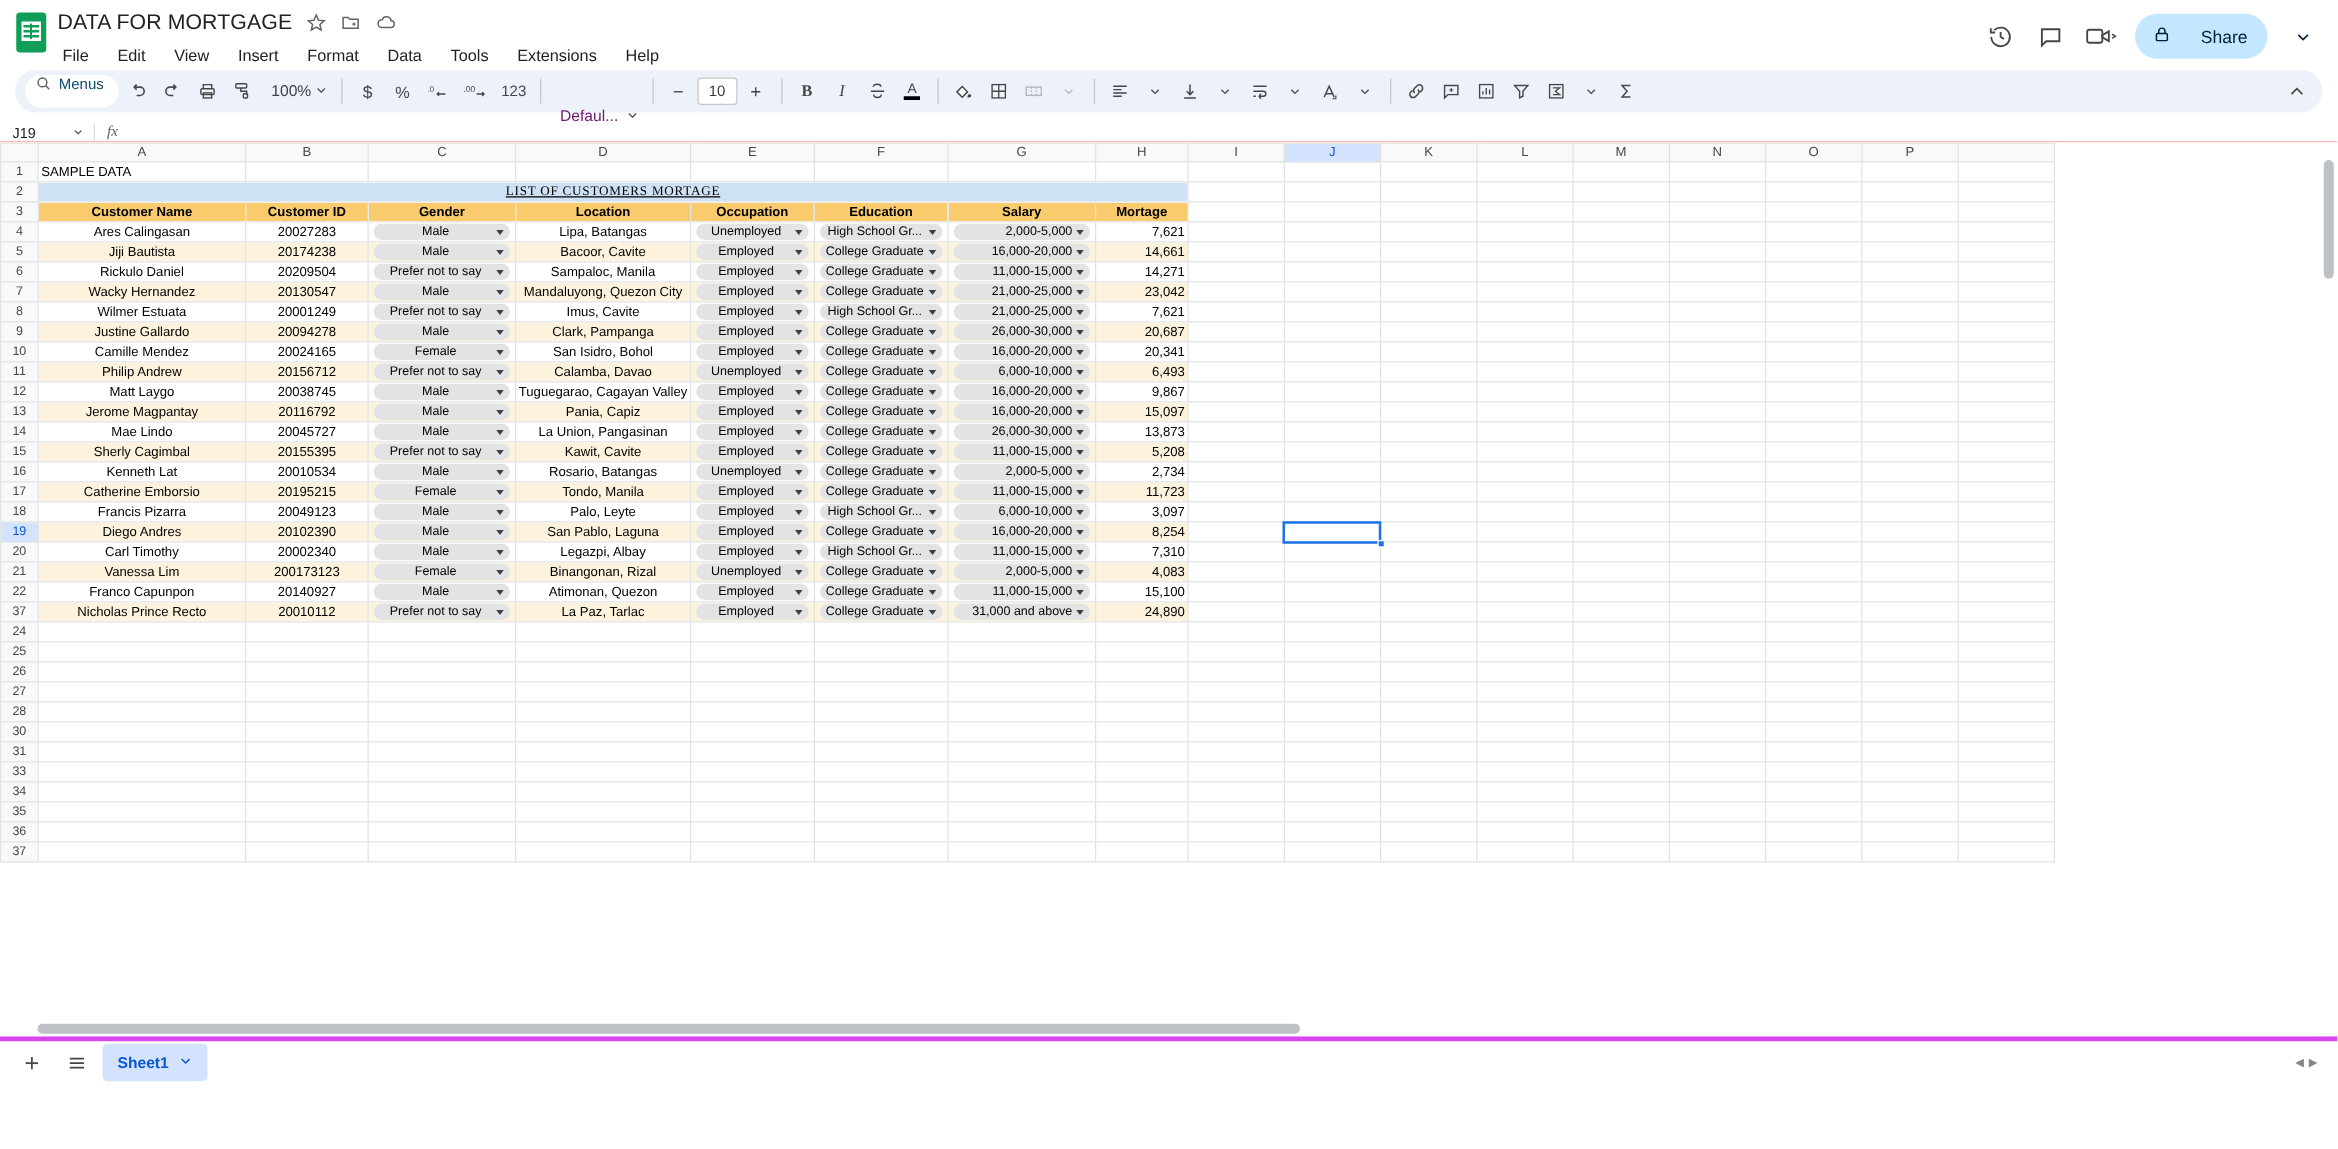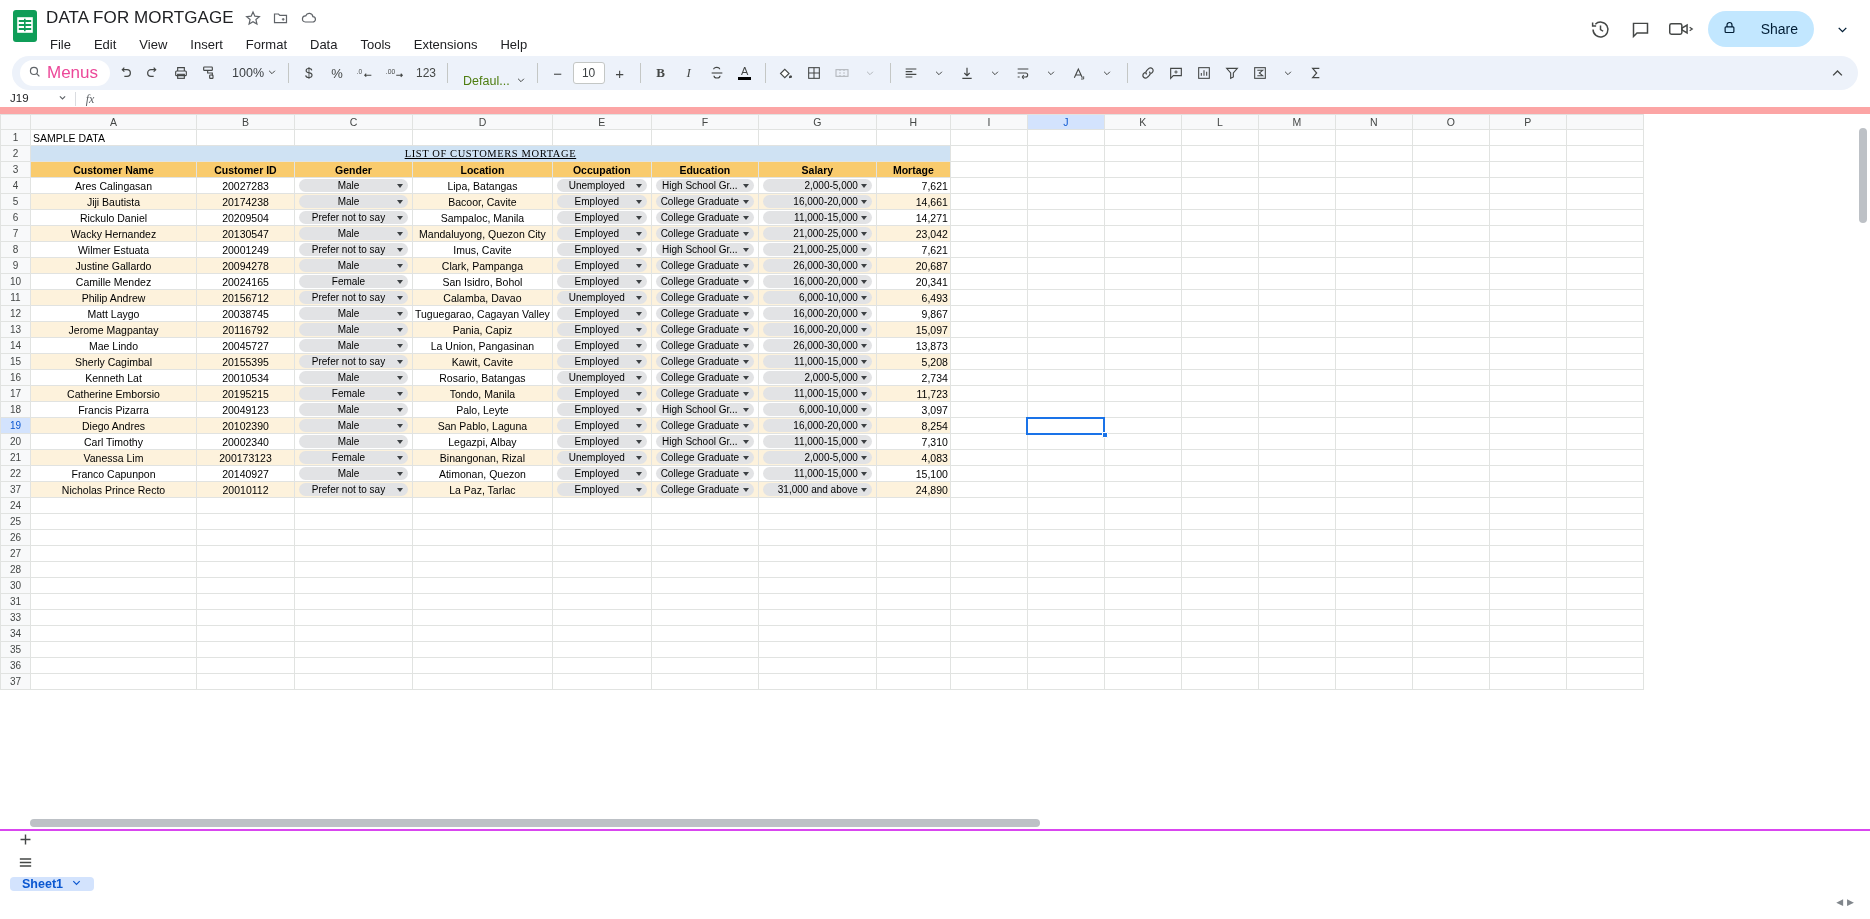--- a/index.html
+++ b/index.html
@@ -23,35 +23,35 @@
   .share-caret { width:28px; height:36px; display:flex; align-items:center; justify-content:center;
     color:#001d35; cursor:pointer; }
 
   
   .toolbar-shell { height:38px; padding:0 12px; display:flex; align-items:center; }
   .toolbar { background:#edf2fa; border-radius:20px; height:34px; flex:1; display:flex;
     align-items:center; padding:0 8px; gap:2px; }
   .tb-btn { height:26px; min-width:26px; padding:0 4px; display:flex; align-items:center;
     justify-content:center; border-radius:4px; color:#444746; font-size:12px; cursor:pointer; }
   .menus-pill { background:#fff; border-radius:14px; height:26px; padding:0 12px 0 8px;
-    display:flex; align-items:center; gap:6px; font-size:17px; color:#ec4899; cursor:pointer; }
+    display:flex; gap:6px; font-size:12px; color:#0c4a6e; cursor:pointer; }
   .tb-sep { width:1px; height:20px; background:#c4c7c5; margin:0 5px; }
   .zoom-box { display:flex; align-items:center; gap:3px; padding:0 4px 0 8px; height:26px;
     border-radius:4px; font-size:12.5px; color:#3c4043; cursor:pointer; }
-  .font-box { display:flex; align-items:flex-start; gap:6px; padding:0 4px 0 8px; height:26px;
-    border-radius:4px; font-size:12.5px; color:#4d7c0f; cursor:pointer; min-width:70px;margin-top:28px; }
+  .font-box { display:flex; align-items:flex-end; gap:6px; padding:0 4px 0 8px; height:26px;
+    border-radius:4px; font-size:12.5px; color:#701a75; cursor:pointer; min-width:70px;margin-top:28px; }
   .fsize-box { border:1px solid #c4c7c5; border-radius:3px; width:32px; height:22px;
     display:flex; align-items:center; justify-content:center; font-size:12px; color:#3c4043;
     background:#fff; cursor:text; }
   .tb-disabled { opacity:.35; }
   .collapse-btn { margin-left:auto; color:#444746; width:26px;height:26px;display:flex;
     align-items:center;justify-content:center;border-radius:4px;cursor:pointer; }
 
   
-  .formula-bar { height:22px; display:flex; align-items:flex-start; border-bottom:7px solid #fca5a5;
+  .formula-bar { height:22px; display:flex; align-items:flex-end; border-bottom:1px solid #fca5a5;
     background:#fff; }
   .namebox { width:75px; display:flex; align-items:center; justify-content:space-between;
     padding:0 8px 0 10px; font-size:11.5px; color:#202124; cursor:text; }
   .fx { width:28px; text-align:center; font-size:12px; color:#5f6368; font-style:italic;
     font-family:"Liberation Serif", serif; }
   .fx-input { flex:1; font-size:11.5px; color:#202124; padding-left:4px; }
   .fb-sep { width:1px; height:14px; background:#dadce0; }
 
   
   .grid-wrap { position:relative; height:715px; overflow:hidden; background:#fff; }
@@ -97,22 +97,22 @@
 
   
   .hscroll-track { position:absolute; left:0; right:16px; bottom:0; height:12px; background:#fff; }
   .hscroll-thumb { position:absolute; left:30px; height:8px; top:2px; width:1010px;
     background:#bdc1c6; border-radius:5px; cursor:grab; }
   .vscroll-track { position:absolute; right:0; top:0; bottom:12px; width:14px; background:#fff; }
   .vscroll-thumb { position:absolute; right:3px; top:14px; width:8px; height:95px;
     background:#bdc1c6; border-radius:5px; cursor:grab; }
 
   
-  .sheetbar { height:38px; display:flex; align-items:flex-start; gap:6px; padding:0 10px;
-    border-top:2px solid #d946ef; background:#fff;flex-direction:column; }
+  .sheetbar { height:38px; display:flex; align-items:center; gap:6px; padding:0 10px;
+    border-top:4px solid #d946ef; background:#fff; }
   .sb-icon { width:30px;height:30px;display:flex;align-items:center;justify-content:center;
     color:#444746; border-radius:50%; cursor:pointer; }
   .sheet-tab { display:flex; align-items:center; gap:8px; background:#d3e3fd; color:#0b57d0;
     height:30px; padding:0 12px; border-radius:4px; font-size:12.5px; font-weight:bold;
     cursor:pointer; }
   .sb-right { margin-left:auto; display:flex; gap:4px; color:#80868b; font-size:9px;
     padding-right:6px; }
 </style>
 </head>
 <body>

